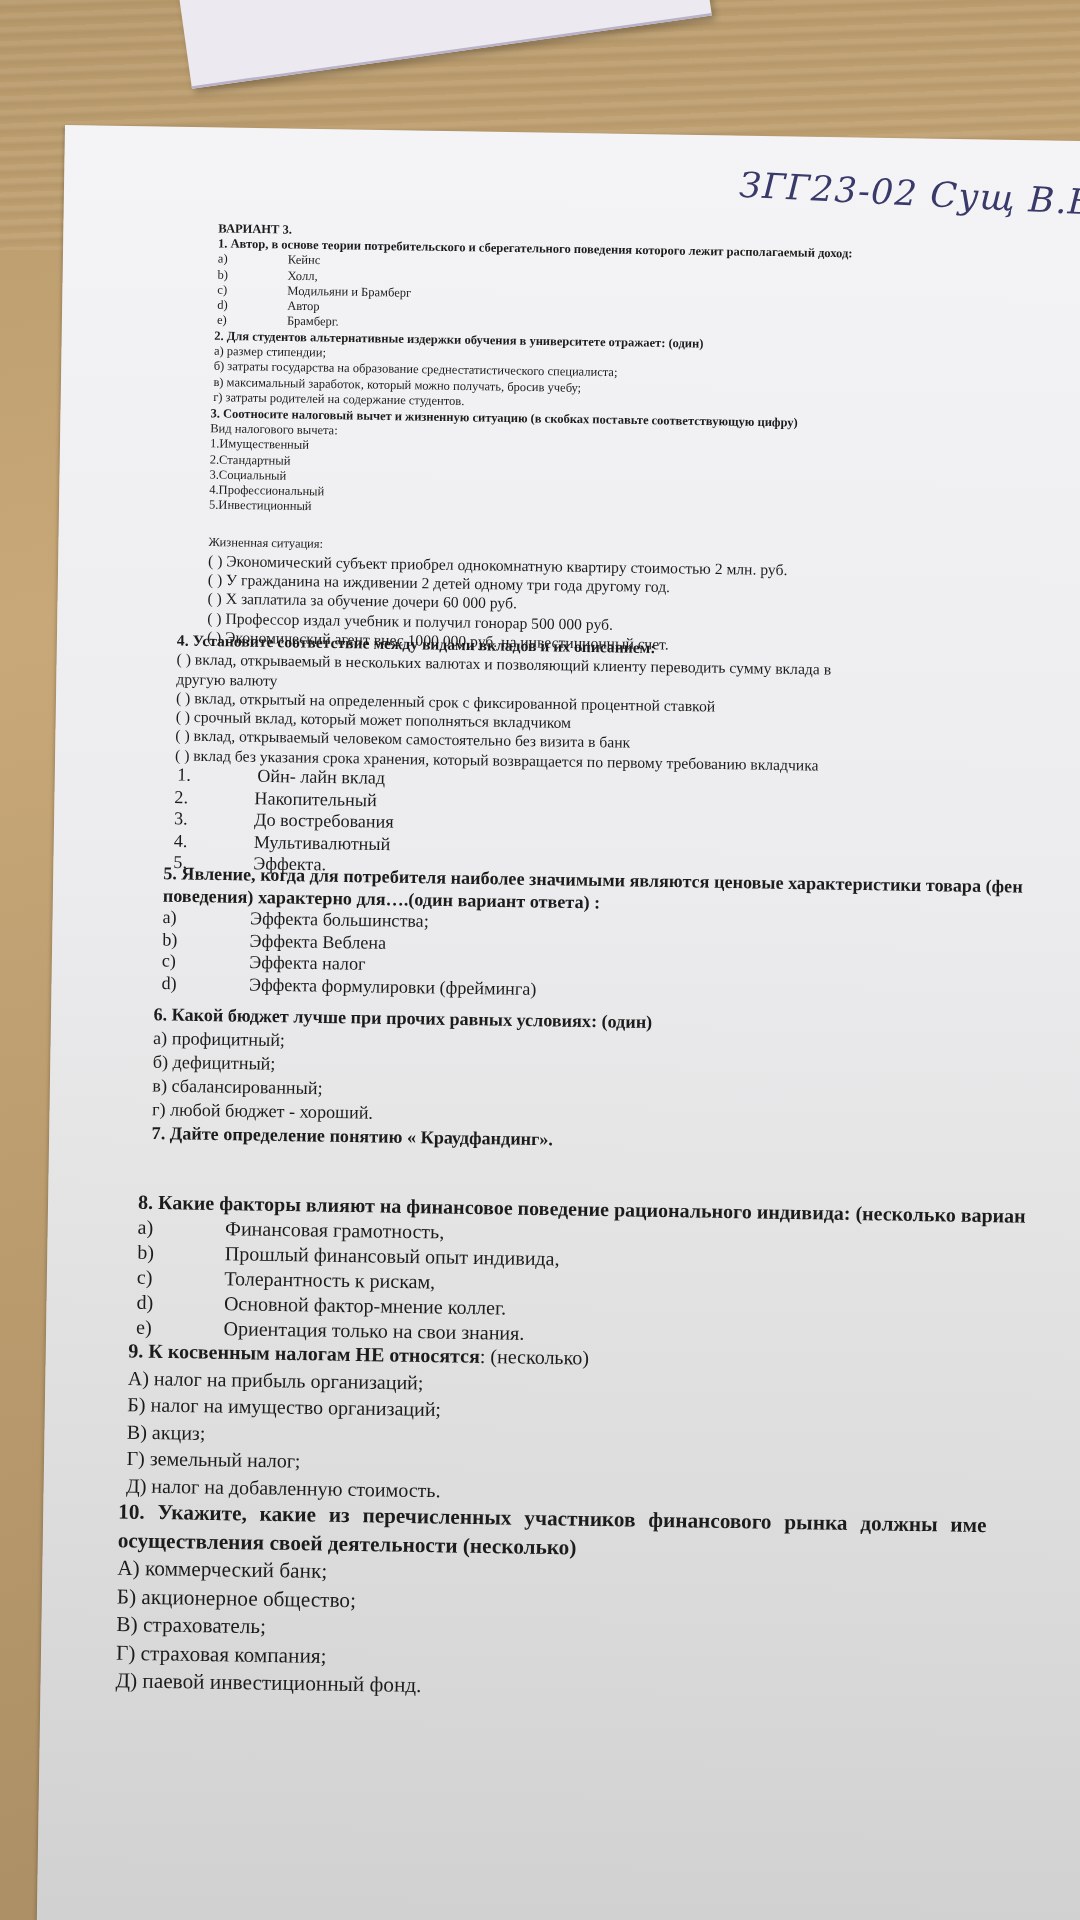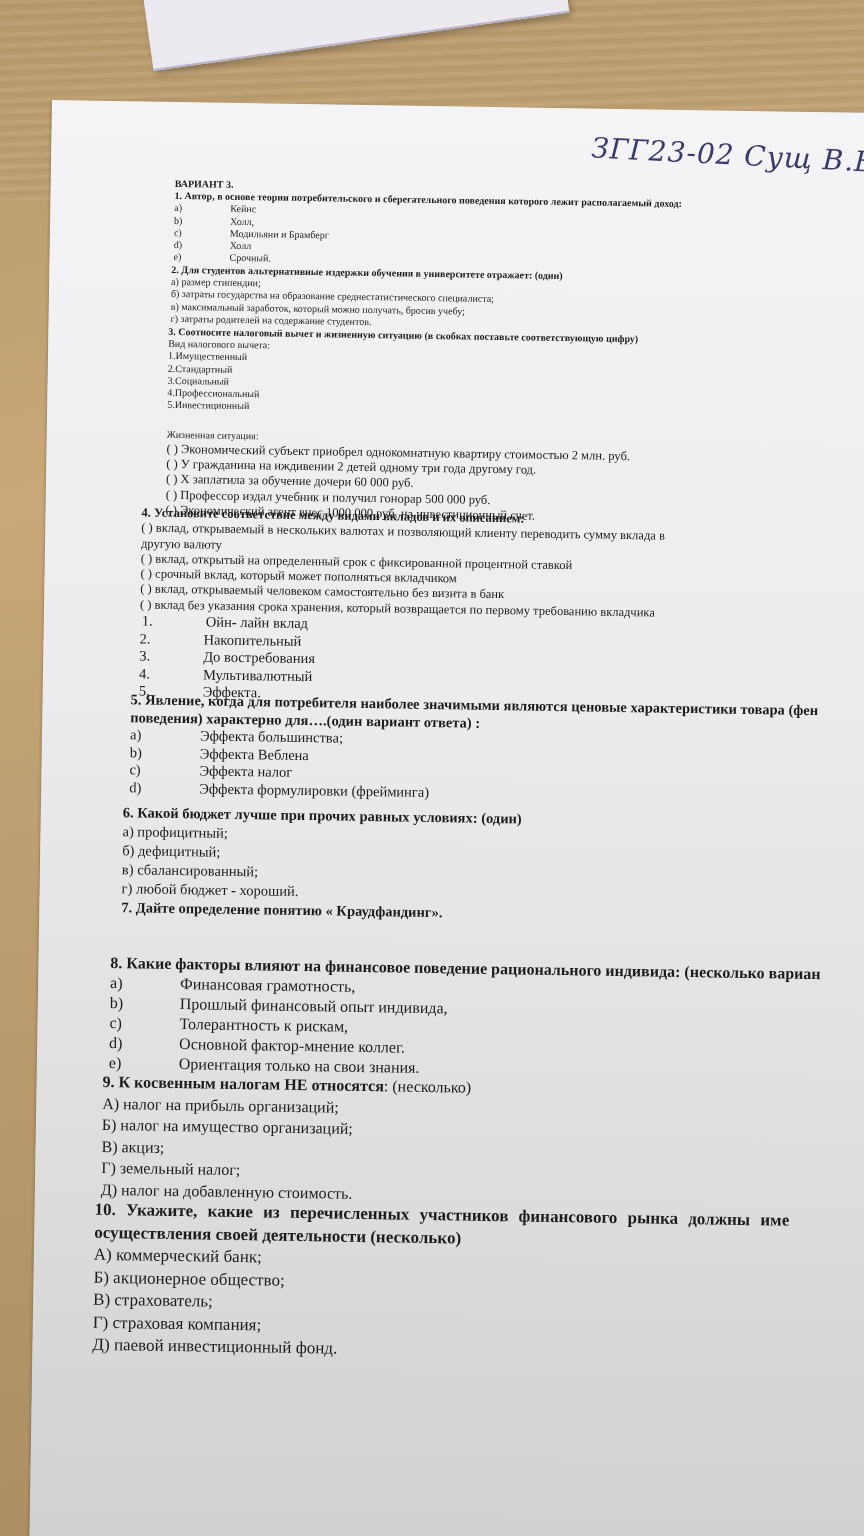--- a/index.html
+++ b/index.html
@@ -46,25 +46,25 @@
     <div class="row">
         <span class="lbl">b)</span>
         <span>Холл,</span>
       </div>
     <div class="row">
         <span class="lbl">c)</span>
         <span>Модильяни и Брамберг</span>
       </div>
     <div class="row">
         <span class="lbl">d)</span>
-        <span>Холл</span>
+        <span>Автор</span>
       </div>
     <div class="row">
         <span class="lbl">e)</span>
-        <span>Срочный.</span>
+        <span>Брамберг.</span>
       </div>
   </div>
 
   <div class="block sm" style="left:122px;top:162px;">
     <div class="line b">2. Для студентов альтернативные издержки обучения в университете отражает: (один)</div>
     <div class="line">а) размер стипендии;</div>
     <div class="line">б) затраты государства на образование среднестатистического специалиста;</div>
     <div class="line">в) максимальный заработок, который можно получать, бросив учебу;</div>
     <div class="line">г) затраты родителей на содержание студентов.</div>
   </div>

